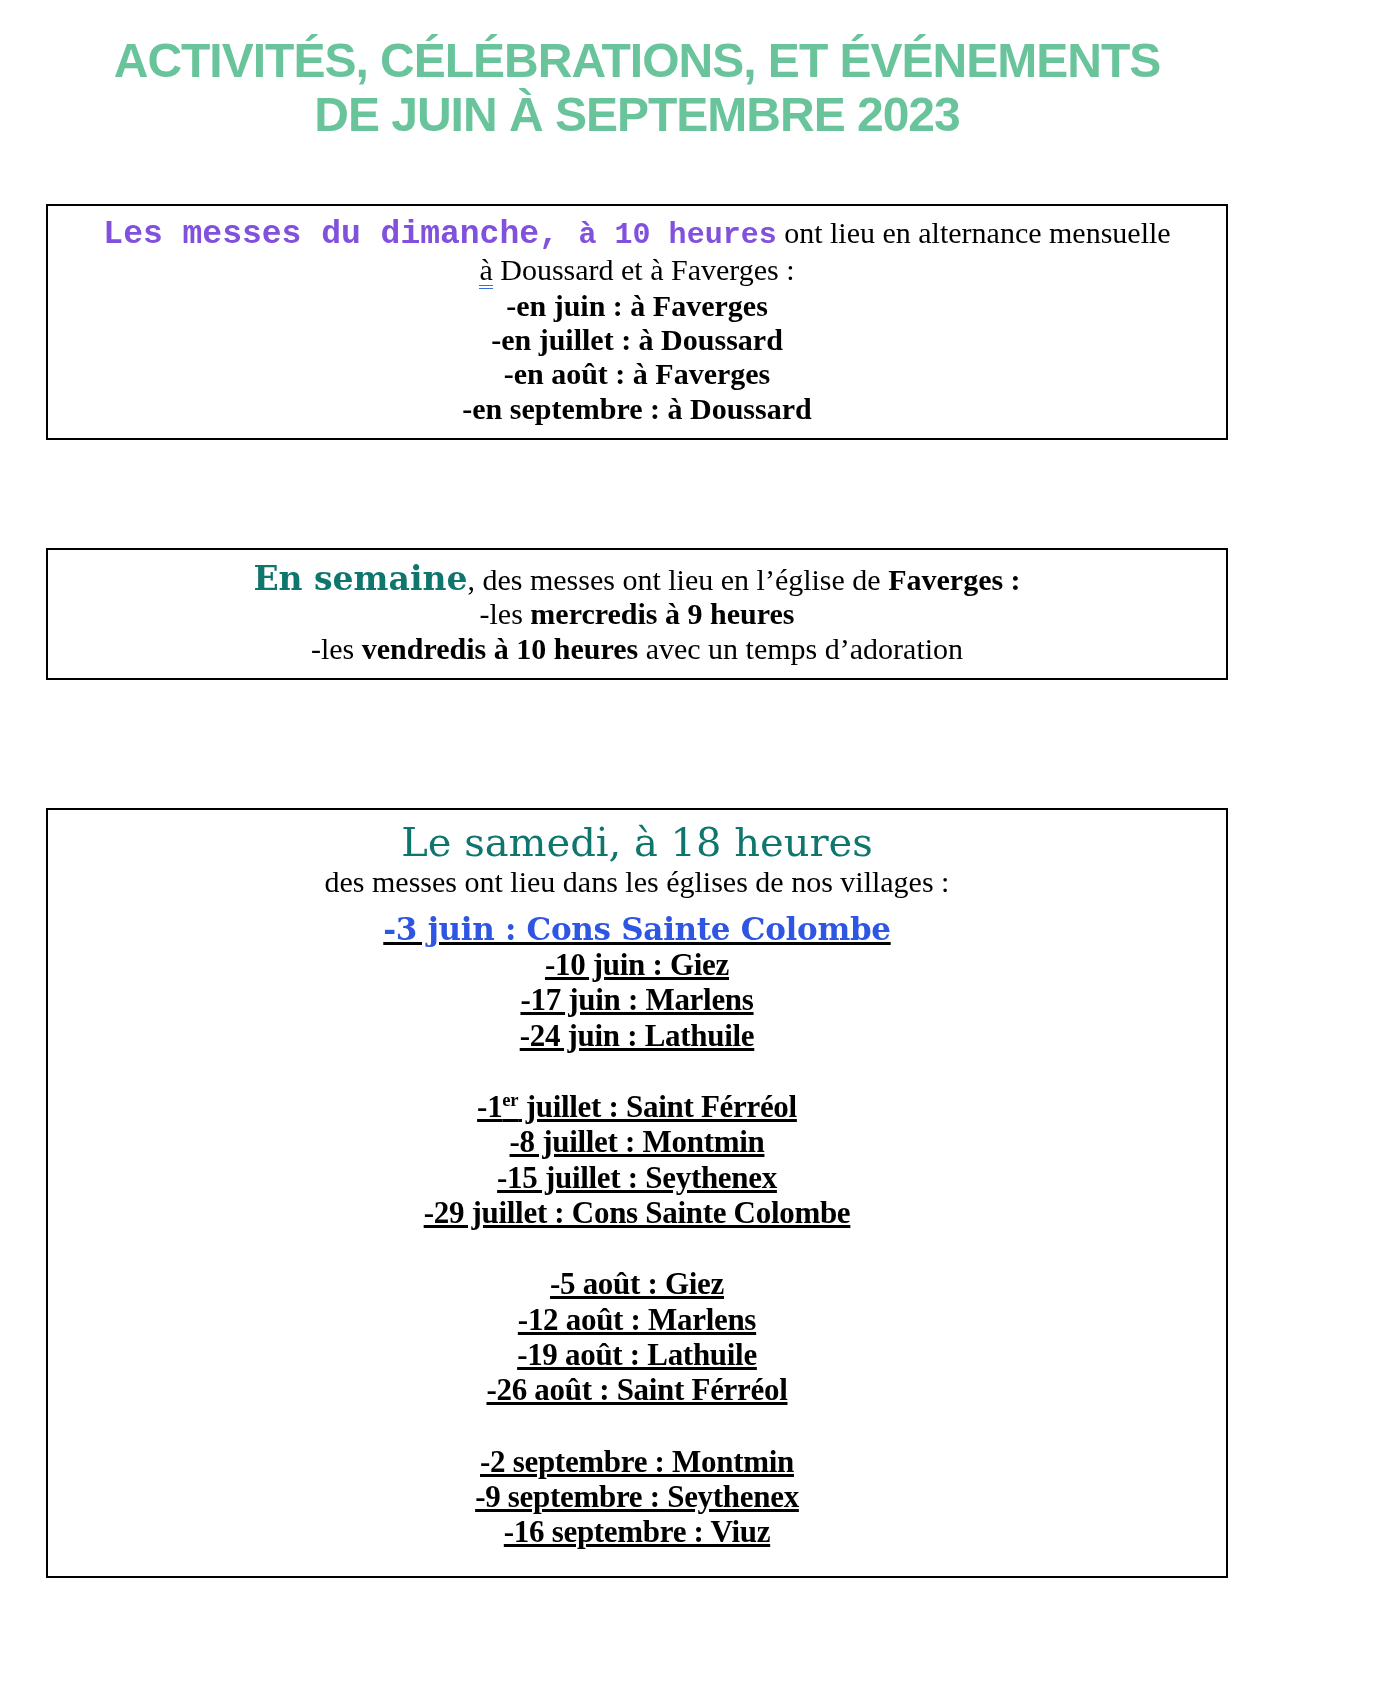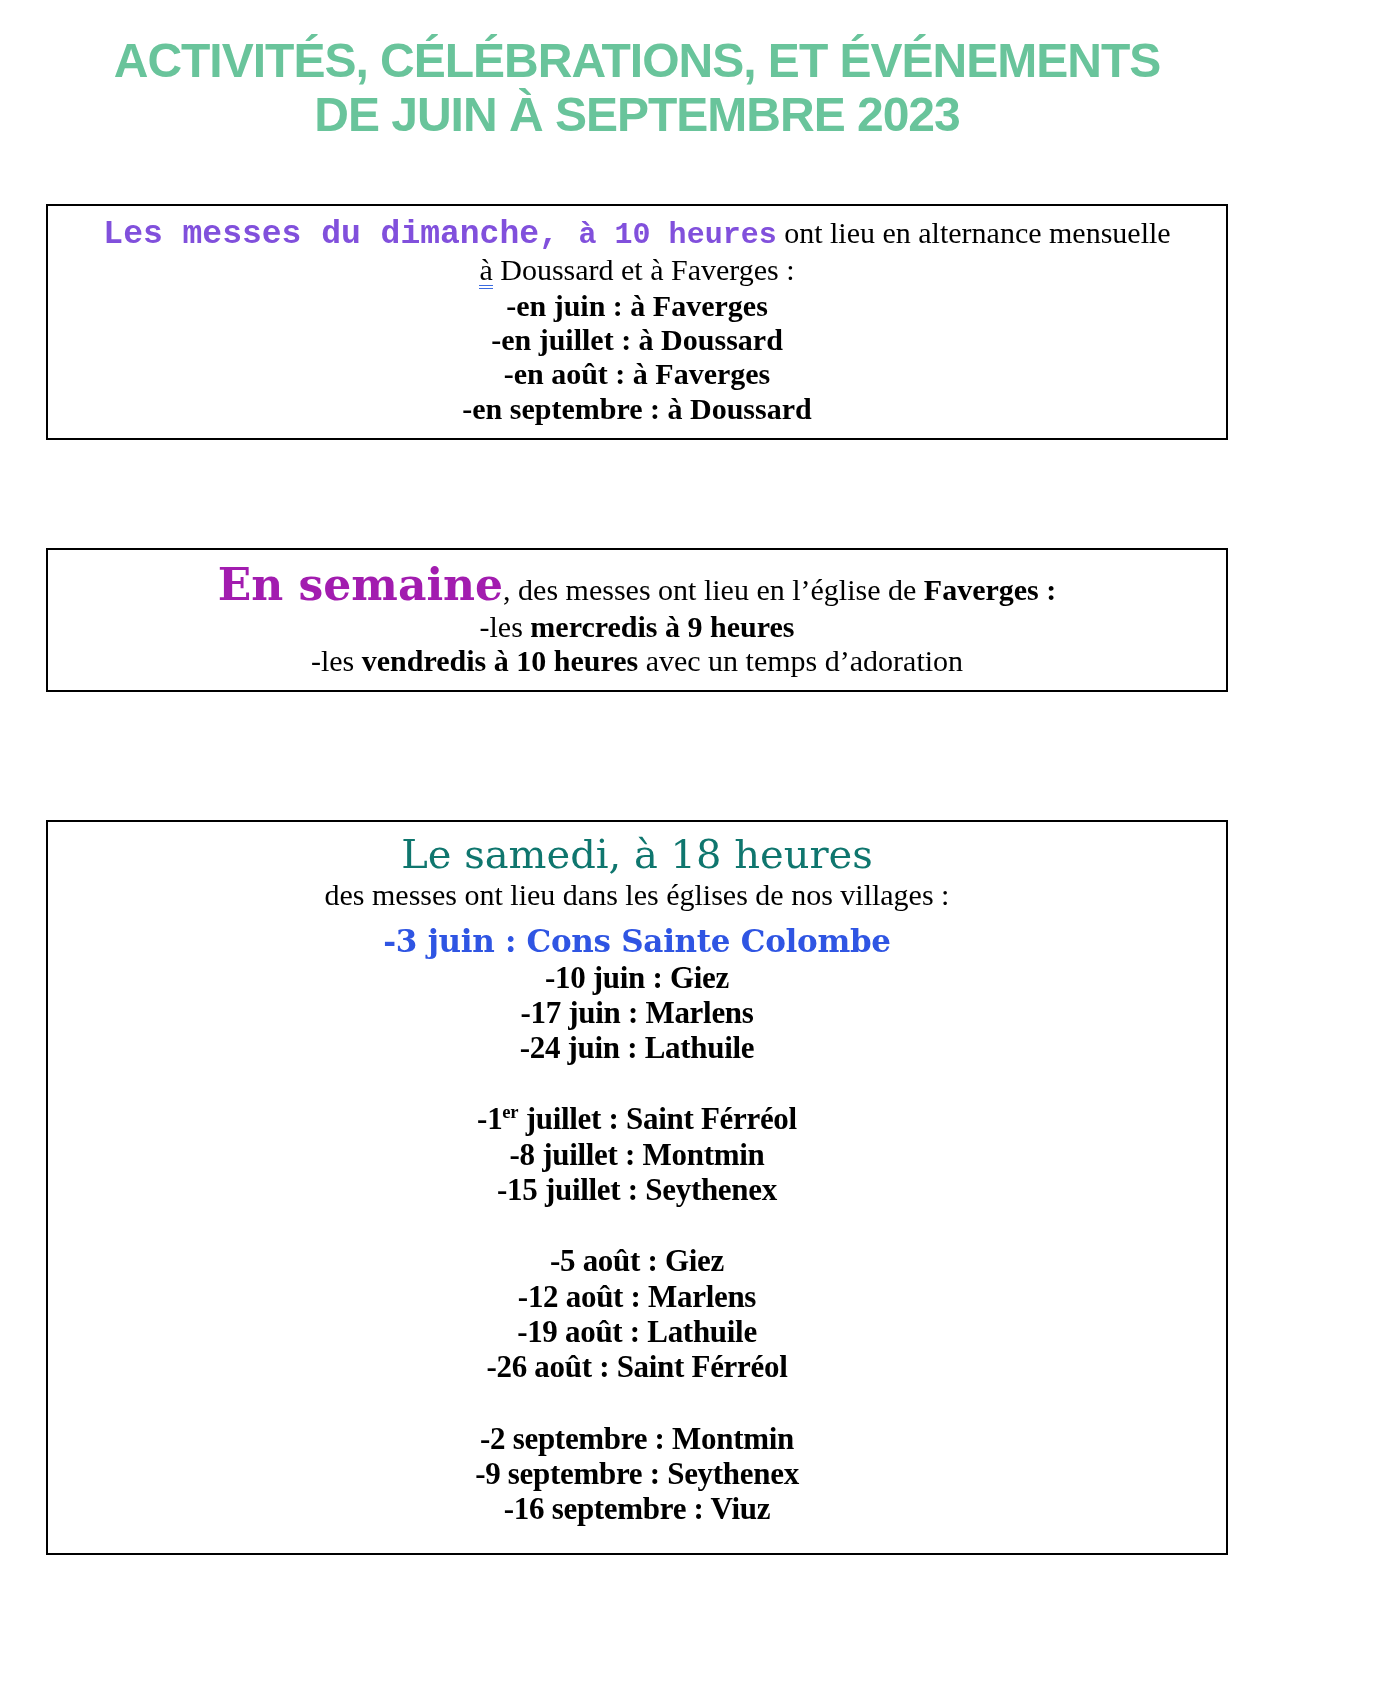--- a/index.html
+++ b/index.html
@@ -48,43 +48,43 @@
   .line { margin: 0; }
   .b { font-weight: bold; }
 
   .h-purple {
     color: #8150DC;
     font-weight: bold;
     font-family: Liberation Mono, monospace;
   }
   .h-purple.big { font-size: 33px; }
   .h-pink {
-    color: #a21caf;
+    color: #0f766e;
     font-weight: bold;
     font-family: "DejaVu Serif", serif;
-    font-size: 44px;
+    font-size: 33px;
   }
   .h-blue {
     color: #0f766e;
     font-weight: normal;
     font-family: "DejaVu Serif", serif;
     font-size: 40px;
   }
   .item-blue {
     color: #2F55E3;
     font-weight: bold;
     font-family: "DejaVu Serif", serif;
     font-size: 31px;
   }
   .grammar-mark {
     display: inline-block;
     border-bottom: 4px double #3B6BE0;
     line-height: 1;
   }
-  .mass-list { margin: 0; }
+  .mass-list { margin: 0; text-decoration: underline; }
   .mass-list .line {
     font-weight: bold;
     font-size: 31px;
     letter-spacing: -0.3px;
   }
   .group-gap { margin-top: 36px; }
   .first-item-gap { margin-top: 12px; }
   sup { font-size: 60%; line-height: 0; text-align: center; }
 </style>
 </head>
@@ -118,20 +118,21 @@
 
     <div class="mass-list">
       <p class="line first-item-gap"><span class="item-blue">-3 juin : Cons Sainte Colombe</span></p>
       <p class="line">-10 juin : Giez</p>
       <p class="line">-17 juin : Marlens</p>
       <p class="line">-24 juin : Lathuile</p>
 
       <p class="line group-gap"><span>-1</span><sup>er</sup><span> juillet : Saint Férréol</span></p>
       <p class="line">-8 juillet : Montmin</p>
       <p class="line">-15 juillet : Seythenex</p>
+      <p class="line">-29 juillet : Cons Sainte Colombe</p>
 
       <p class="line group-gap">-5 août : Giez</p>
       <p class="line">-12 août : Marlens</p>
       <p class="line">-19 août : Lathuile</p>
       <p class="line">-26 août : Saint Férréol</p>
 
       <p class="line group-gap">-2 septembre : Montmin</p>
       <p class="line">-9 septembre : Seythenex</p>
       <p class="line">-16 septembre : Viuz</p>
     </div>

